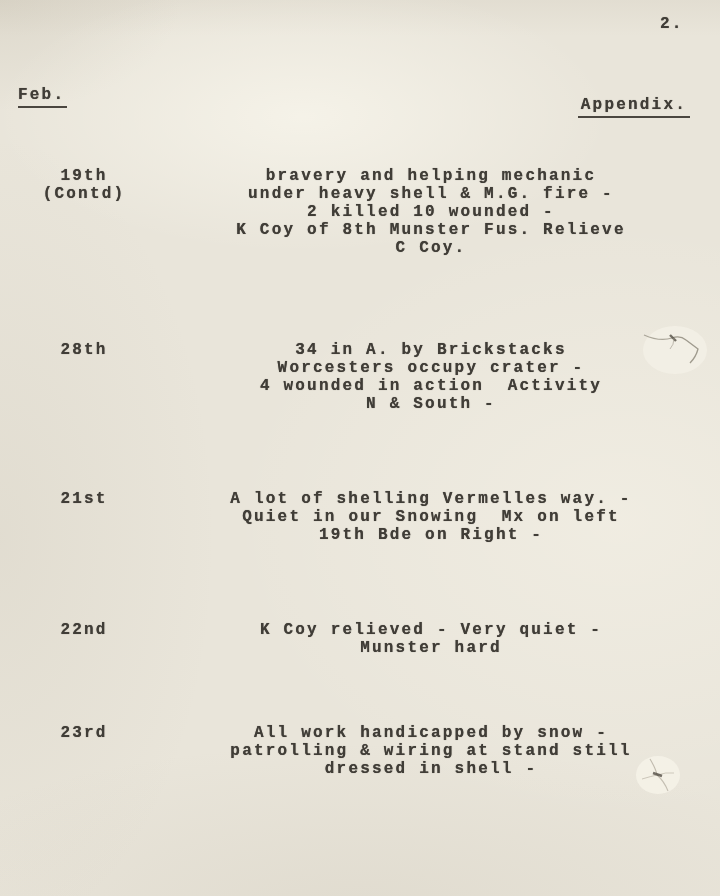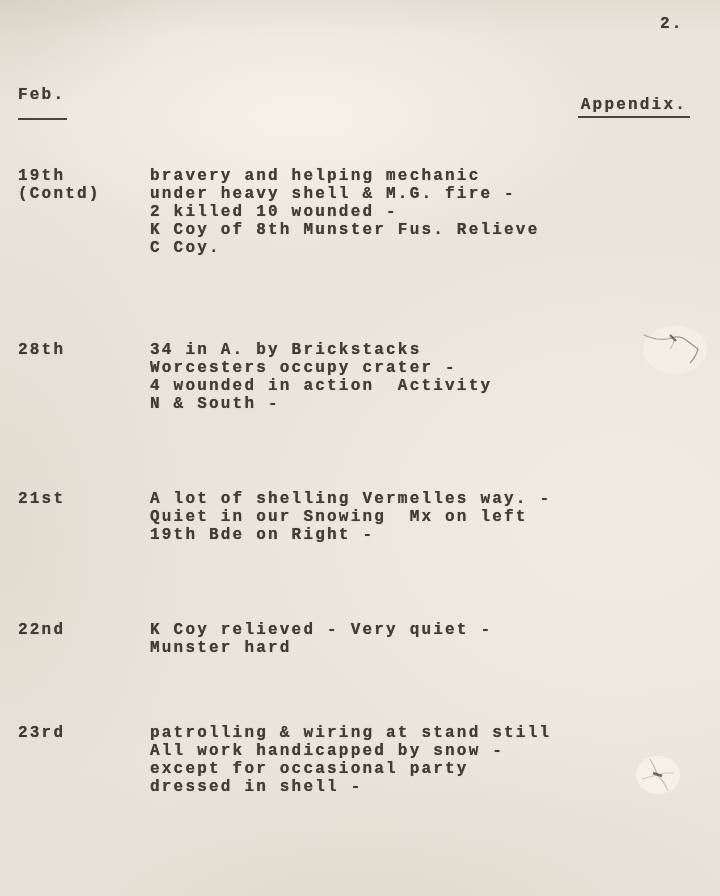--- a/index.html
+++ b/index.html
@@ -44,32 +44,33 @@
     right: 30px;
     border-bottom: 2.5px solid #4a463f;
     padding: 0 3px 2px 3px;
     margin-top: 24px;
   }
   .month-heading {
     position: absolute;
     top: 86px;
     left: 18px;
     border-bottom: 2.5px solid #4a463f;
-    padding: 0 2px 14px 0;
+    padding: 0 2px 2px 0;
   }
   .entries {
     position: absolute;
     top: 131px;
     left: 18px;
     right: 8px;
   }
   .entry {
     display: flex;
     align-items: flex-start;
     margin-bottom: 23px;
+    text-align: center;
   }
   .entry:nth-of-type(1)  { margin-bottom: 30px; }
   .entry:nth-of-type(4)  { margin-bottom: 13px; }
   .entry:nth-of-type(5)  { margin-bottom: 27px; }
   .entry:nth-of-type(6)  { margin-bottom: 26px; }
   .entry:nth-of-type(7)  { margin-bottom: 19px; }
   .entry:nth-of-type(8)  { margin-bottom: 21px; }
   .entry:nth-of-type(9)  { margin-bottom: 20px; }
   .entry:nth-of-type(10) { margin-bottom: 22px; }
   .entry:last-of-type    { margin-bottom: 4px; }
@@ -118,21 +119,21 @@
     <div class="text-col"><div class="line">A lot of shelling Vermelles way. -</div><div class="line">Quiet in our Snowing  Mx on left</div><div class="line">19th Bde on Right -</div></div>
   </div>
 
   <div class="entry">
     <div class="date-col"><div class="line">22nd</div></div>
     <div class="text-col"><div class="line">K Coy relieved - Very quiet -</div><div class="line">Munster hard</div></div>
   </div>
 
   <div class="entry">
     <div class="date-col"><div class="line">23rd</div></div>
-    <div class="text-col"><div class="line">patrolling &amp; wiring at stand still</div><div class="line">All work handicapped by snow -</div><div class="line">except for occasional party</div><div class="line">dressed in shell -</div></div>
+    <div class="text-col"><div class="line">All work handicapped by snow -</div><div class="line">patrolling &amp; wiring at stand still</div><div class="line">dressed in shell -</div></div>
   </div>
 
   
 
   
 
   
 
   
 

